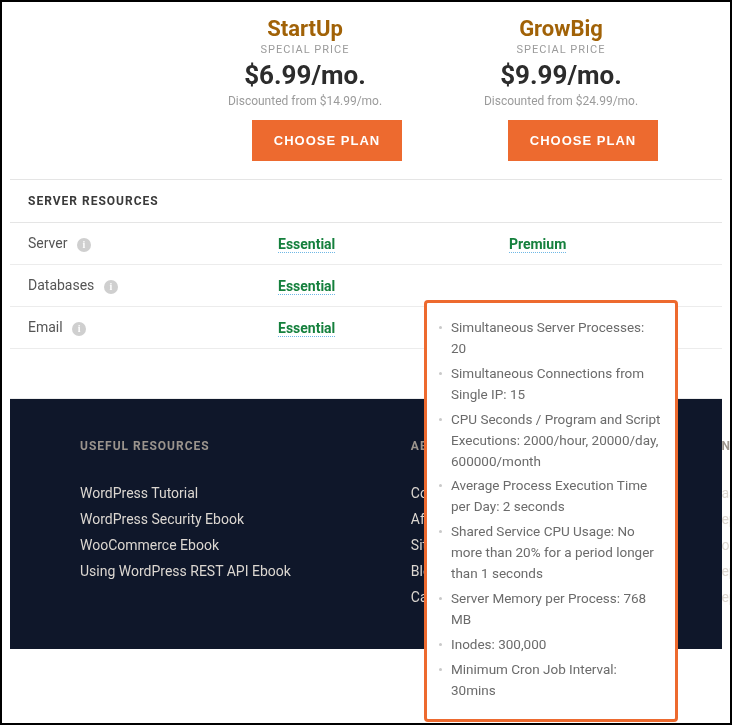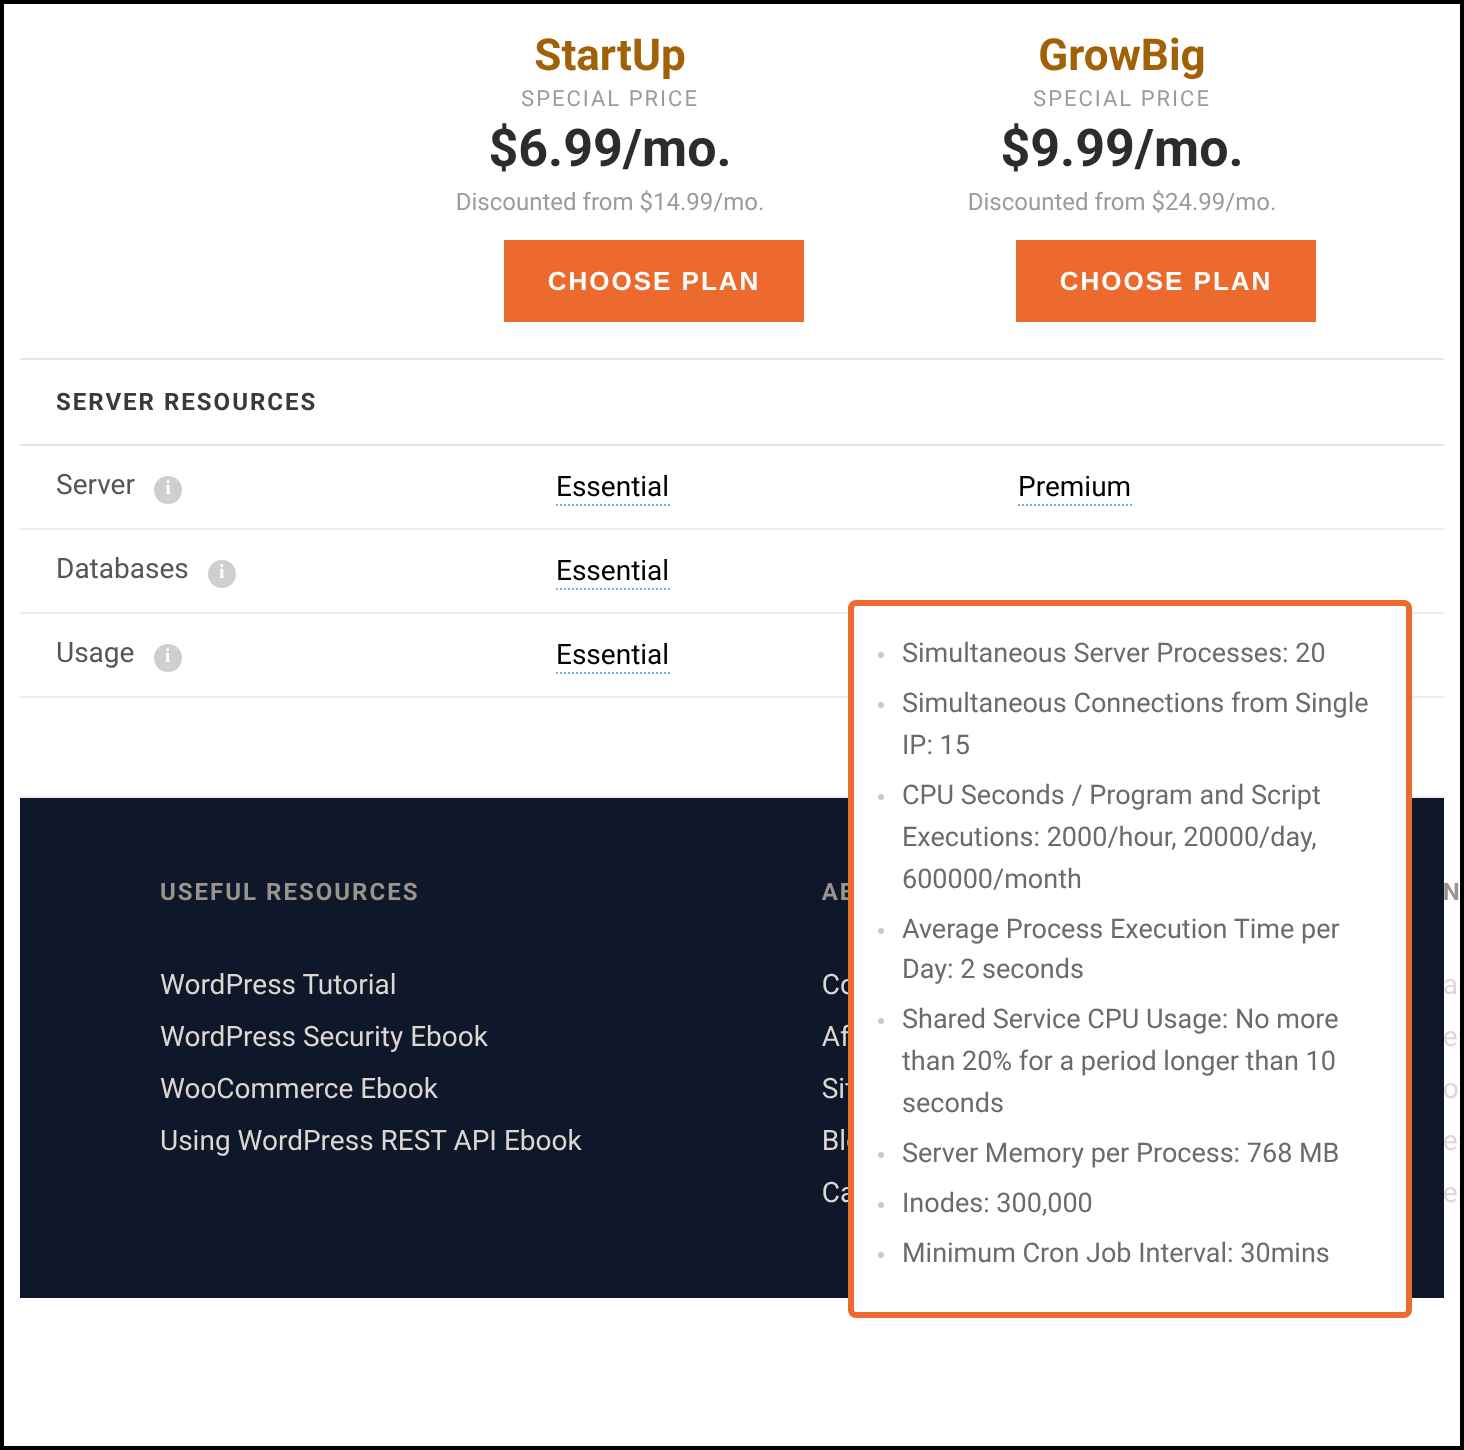--- a/index.html
+++ b/index.html
@@ -43,42 +43,43 @@
   tr { border-bottom:1px solid #ececec; }
   td { padding:12px 18px; font-size:14px; color:#555; vertical-align:middle; }
   td.label { width:250px; }
   td.valcell { text-align:left; }
   .info-ico {
     display:inline-block; width:14px; height:14px; border-radius:50%;
     background:#cfcfcf; color:#fff; font-size:10px; line-height:14px;
     text-align:center; margin-left:6px; font-weight:700; font-family:serif;
   }
   .linkval {
-    color:#000000; border-bottom:1px dotted #6fb8e6; cursor:pointer;
+    color:#15803d; border-bottom:1px dotted #6fb8e6; cursor:pointer;
     font-size:14px;
+    font-weight:bold;
   }
 
   
   .footer {
     background:#0f172a; color:#b9b4af;
     padding:40px 60px 40px 70px;
     display:flex; gap:120px;
     position:relative;
     min-height:250px;
   }
   .footer h4 { font-size:12px; letter-spacing:1px; color:#9b948d; margin-bottom:22px; font-weight:700; }
   .footer .col { display:flex; flex-direction:column; gap:10px; }
   .footer a { color:#dcd7d1; font-size:14px; text-decoration:none; cursor:pointer;}
   .footer .col3 { position:absolute; right:-20px; top:40px;}
 
   
   .tooltip {
     position:absolute;
     top:298px; left:422px;
-    width:282px;
+    width:254px;
     background:#fff;
     border:3px solid #ed6a2f;
     border-radius:4px;
     padding:14px 14px 14px 10px;
     font-size:13.5px; color:#6b6b6b; line-height:1.55;
     z-index:10;
   }
   .tooltip ul { list-style:none; }
   .tooltip li { position:relative; padding-left:14px; margin-bottom:4px; }
   .tooltip li::before {
@@ -123,21 +124,21 @@
     <tr>
       <td class="label">
         <span>Databases</span>
         <span class="info-ico">i</span>
       </td>
       <td class="valcell"><span class="linkval">Essential</span></td>
       <td class="valcell"></td>
     </tr>
     <tr>
       <td class="label">
-        <span>Usage</span>
+        <span>Email</span>
         <span class="info-ico">i</span>
       </td>
       <td class="valcell"><span class="linkval">Essential</span></td>
       <td class="valcell"></td>
     </tr>
     <tr>
       <td class="label" style="height:50px;"></td>
           <td></td>
           <td></td>
     </tr>
@@ -171,18 +172,18 @@
   </div>
 
 </div>
 
 <div class="tooltip">
   <ul>
     <li>Simultaneous Server Processes: 20</li>
     <li>Simultaneous Connections from Single IP: 15</li>
     <li>CPU Seconds / Program and Script Executions: 2000/hour, 20000/day, 600000/month</li>
     <li>Average Process Execution Time per Day: 2 seconds</li>
-    <li>Shared Service CPU Usage: No more than 20% for a period longer than 10 seconds</li>
+    <li>Shared Service CPU Usage: No more than 20% for a period longer than 1 seconds</li>
     <li>Server Memory per Process: 768 MB</li>
     <li>Inodes: 300,000</li>
     <li>Minimum Cron Job Interval: 30mins</li>
   </ul>
 </div>
 
 </body></html>

